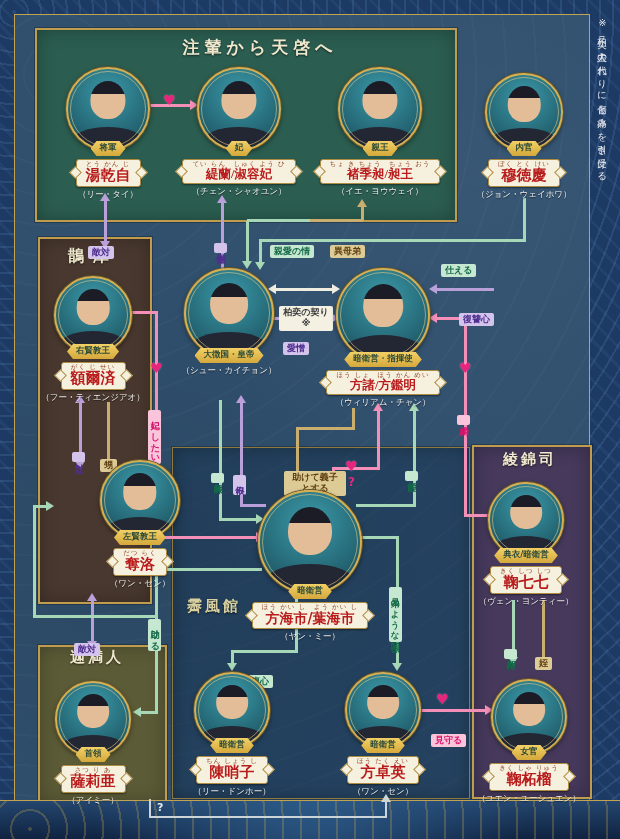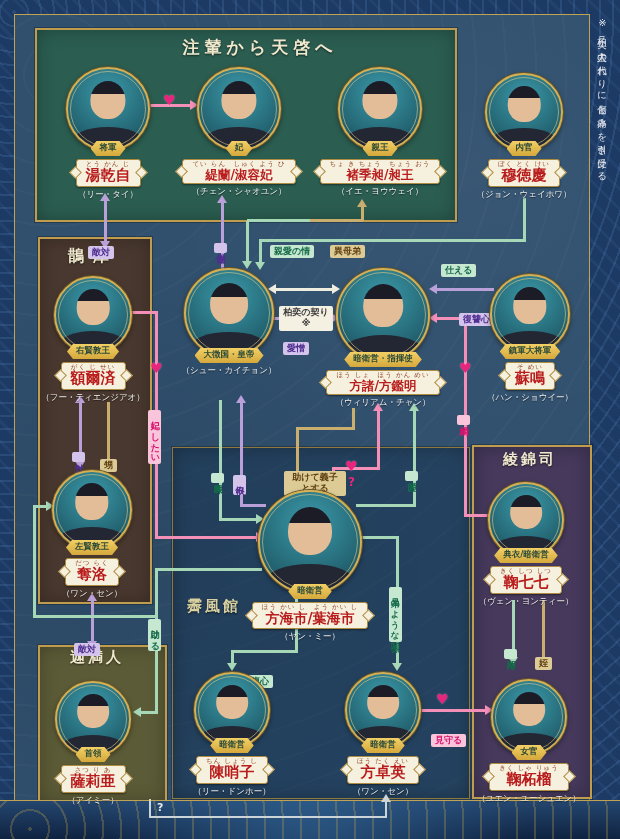--- a/index.html
+++ b/index.html
@@ -58,34 +58,34 @@
     padding:1px 9px 2px; white-space:nowrap;
     clip-path:polygon(6px 0, calc(100% - 6px) 0, 100% 50%, calc(100% - 6px) 100%, 6px 100%, 0 50%);}
   .plate{position:relative; margin-top:3px; background:#f6f1de; border:1.5px solid #ad8b40; border-radius:3px;
     padding:1px 9px 2px; text-align:center; box-shadow:0 1px 2px rgba(0,0,0,.45); z-index:4;}
   .plate::before,.plate::after{content:""; position:absolute; top:50%; width:7px; height:7px; margin-top:-4.5px;
     background:#f6f1de; border:1.5px solid #ad8b40; transform:rotate(45deg);}
   .plate::before{left:-6px;} .plate::after{right:-6px;}
   .furi{color:#8d3f24; font-size:6.5px; letter-spacing:1px; white-space:nowrap; line-height:1.1;}
   .nm{color:#b91c1c; font-weight:700; font-size:15px; line-height:1.05; white-space:nowrap;
       font-family:"DejaVu Serif","Liberation Serif",serif;}
-  .nm.sm{font-size:12.5px;} .nm.md{font-size:14px;}
+  .nm.sm{font-size:12.5px;font-family:Liberation Serif, serif;} .nm.md{font-size:14px;}
   .actor{margin-top:2px; color:#f2f2f2; font-size:8.5px; white-space:nowrap; text-shadow:0 1px 1px rgba(0,0,0,.6);}
 
   
   .portrait{width:var(--d); height:var(--d);}
   #ch0{left:48px;  top:67px;  width:120px; --d:80px;}
   #ch1{left:169px; top:67px;  width:140px; --d:80px;}
   #ch2{left:310px; top:67px;  width:140px; --d:80px;}
   #ch3{left:462px; top:73px;  width:124px; --d:74px;}
   #ch4{left:161px; top:268px; width:136px; --d:86px;}
   #ch5{left:308px; top:268px; width:150px; --d:90px;}
   #ch6{left:470px; top:274px; width:120px; --d:76px;}
   #ch7{left:36px;  top:276px; width:114px; --d:74px;}
-  #ch8{left:37px;  top:470px; width:110px; --d:76px;}
+  #ch8{left:37px;  top:460px; width:110px;padding-left:48px; --d:76px;}
   #ch9{left:225px; top:490px; width:170px; --d:100px;}
   #ch10{left:34px; top:681px; width:118px; --d:72px;}
   #ch11{left:167px;top:672px; width:130px; --d:72px;}
   #ch12{left:323px;top:672px; width:120px; --d:72px;}
   #ch13{left:468px;top:482px; width:116px; --d:72px;}
   #ch14{left:469px;top:679px; width:120px; --d:72px;}
 
   
   .ln{position:absolute; z-index:1;}
   .arr{position:absolute; width:0; height:0; z-index:1;}
@@ -321,32 +321,20 @@
         <div class="face"></div>
         <div class="bust"></div>
       </div>
     <div class="badge">暗衛営・指揮使</div>
     <div class="plate">
         <div class="furi">ほう しょ　ほう かん めい</div>
         <div class="nm sm">方諸/方鑑明</div>
       </div>
     <div class="actor">（ウィリアム・チャン）</div>
   </div>
-  <div class="char" id="ch6">
-    <div class="portrait">
-        <div class="face"></div>
-        <div class="bust"></div>
-      </div>
-    <div class="badge">鎮軍大将軍</div>
-    <div class="plate">
-        <div class="furi">そ めい</div>
-        <div class="nm">蘇鳴</div>
-      </div>
-    <div class="actor">（ハン・ショウイー）</div>
-  </div>
   <div class="char" id="ch7">
     <div class="portrait">
         <div class="face"></div>
         <div class="bust"></div>
       </div>
     <div class="badge">右賢敦王</div>
     <div class="plate">
         <div class="furi">がく じ せい</div>
         <div class="nm">額爾済</div>
       </div>

